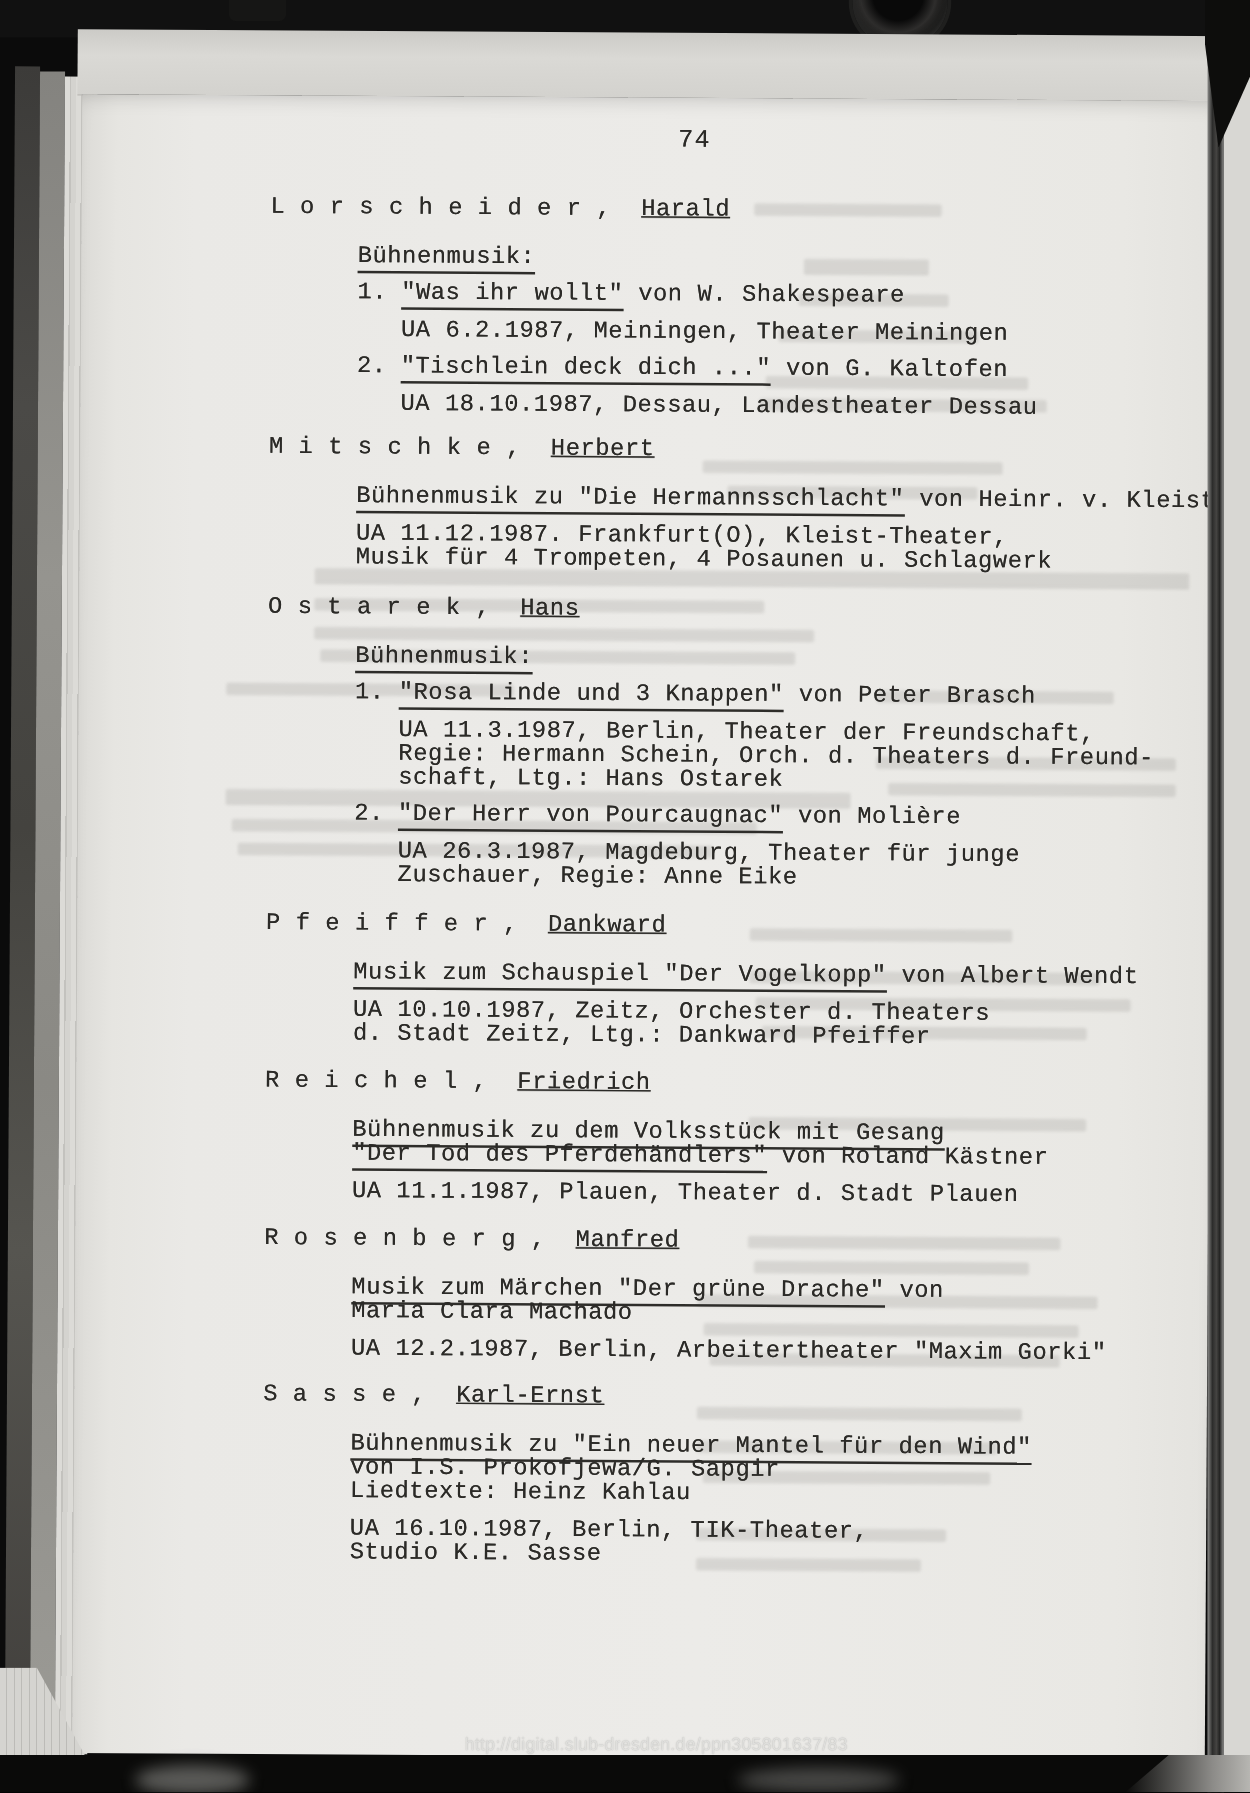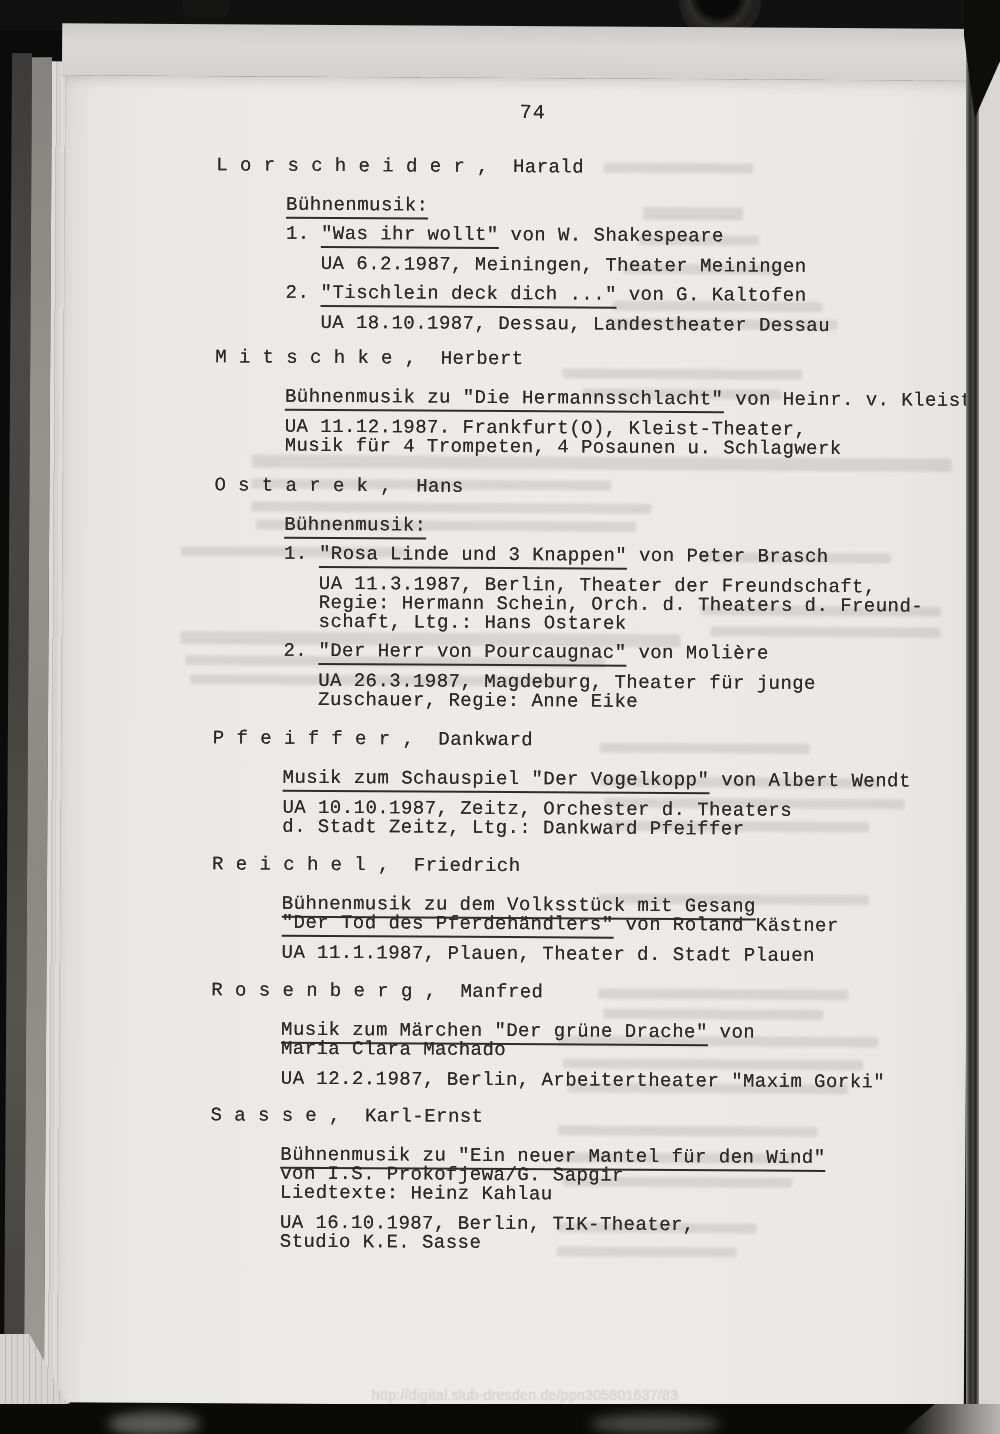--- a/index.html
+++ b/index.html
@@ -42,29 +42,29 @@
   #bl-corner-stack{position:absolute;left:0px;top:1334px;width:70px;height:74px;z-index:39;
                    background:repeating-linear-gradient(90deg,#d5d4d0 0 5px,#bcbbb7 5px 6px);
                    clip-path:polygon(0 0,42% 0,100% 100%,0 100%);}
 
   
   #text-layer{position:absolute;left:0;top:0;width:1000px;height:1434px;color:#2b2a27;
               font-size:19px;line-height:19px;letter-spacing:.45px;white-space:pre;
               text-shadow:0 0 .5px rgba(43,42,39,.85);}
   .section{position:absolute;left:0;width:1000px;}
   .name-line{margin-left:213px;}
-  .fname{margin-left:24px;}
+  .fname{margin-left:24px;text-decoration:underline;}
   .block{position:relative;margin-top:10px;}
   .block.first{margin-top:20px;}
   .block.label-block,.block.work-block{margin-left:283px;}
   .block.item-block{margin-left:318px;}
   .num{position:absolute;left:-35px;top:0;}
   .u{border-bottom:2px solid #2e2d2a;padding-bottom:1px;}
   .details{margin-top:11px;}
-  #page-number{position:absolute;left:516px;top:103px;font-size:20px;letter-spacing:1px;}
+  #page-number{position:absolute;left:539px;top:103px;font-size:20px;letter-spacing:1px;}
 
   
   .bleed{position:absolute;height:10px;background:#5a5854;opacity:.14;filter:blur(1.4px);border-radius:2px;}
   .bleed.ul{border-bottom:2px solid rgba(60,58,54,.7);height:11px;}
 
   
   #watermark{position:absolute;left:0;top:1387px;width:1050px;text-align:center;z-index:50;
              font-family:"Liberation Sans","DejaVu Sans",sans-serif;font-size:14px;color:rgba(235,235,232,.78);
              letter-spacing:.3px;text-shadow:0 0 1px rgba(120,120,118,.6);}
 </style>

